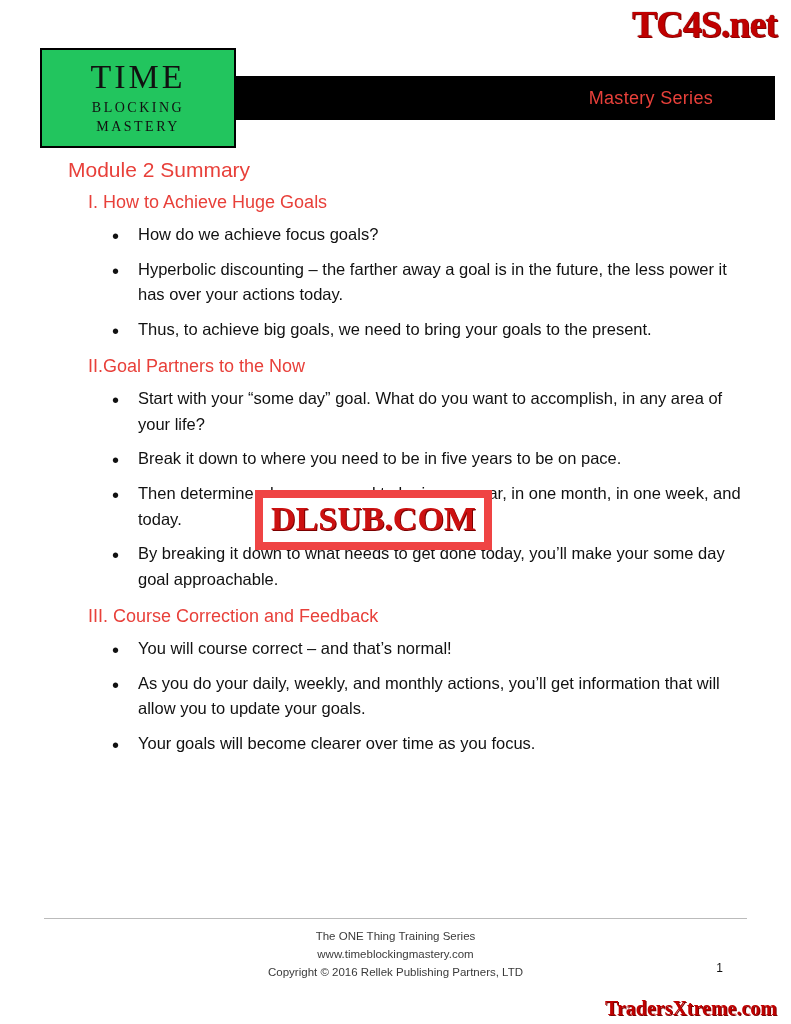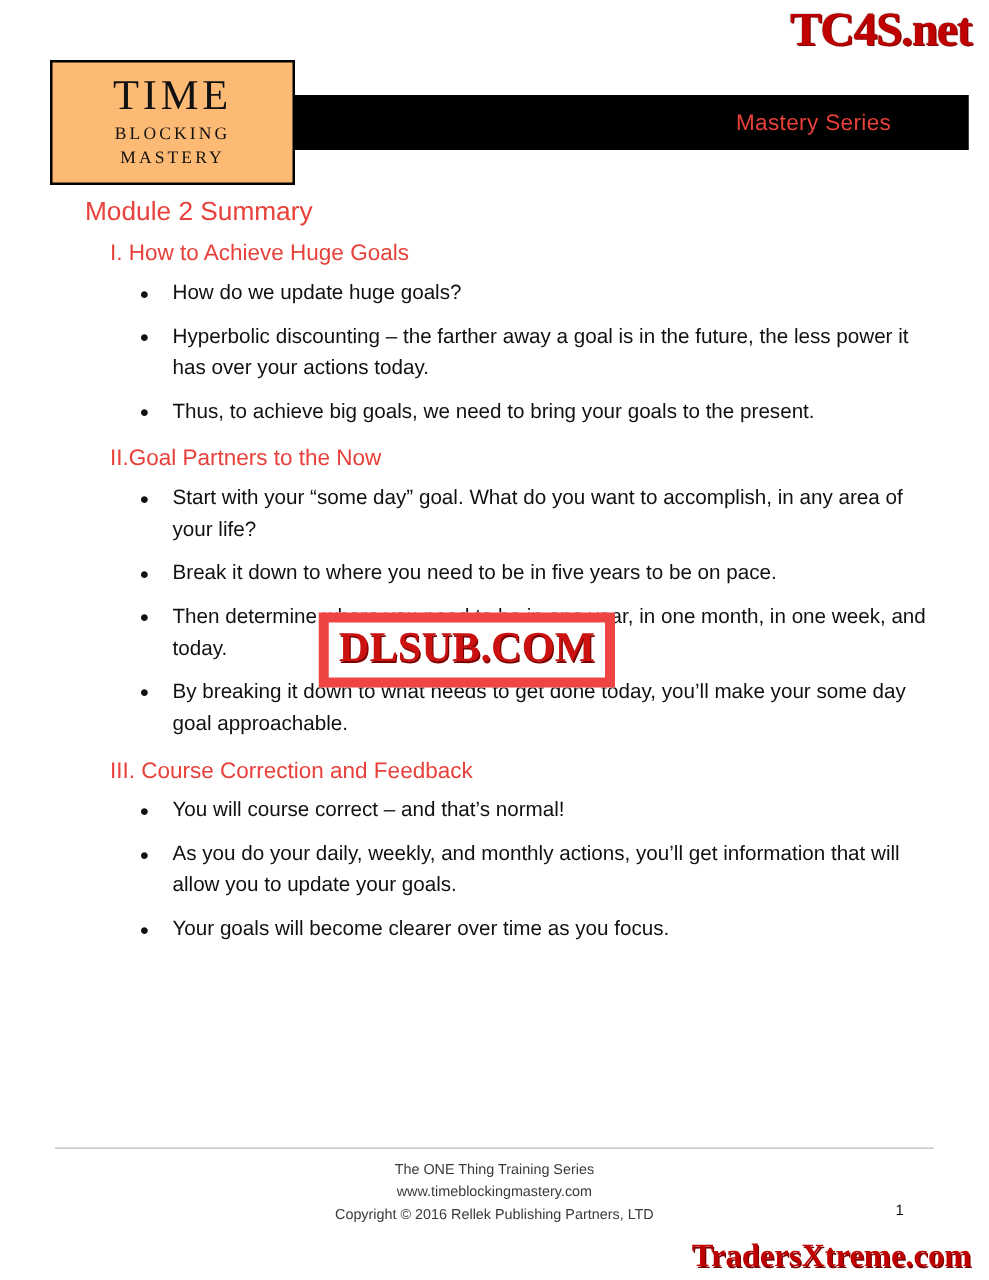--- a/index.html
+++ b/index.html
@@ -48,21 +48,21 @@
   }
 
   
   .logo-box {
     position: absolute;
     top: 48px;
     left: 40px;
     width: 196px;
     height: 100px;
     border: 2px solid #000000;
-    background: #fdba74;
+    background: #22c55e;
     text-align: center;
     z-index: 4;
   }
   .logo-time {
     font-family: "Liberation Serif", serif;
     font-size: 34px;
     letter-spacing: 3px;
     margin-top: 10px;
     line-height: 1;
     color: #111;
@@ -168,21 +168,21 @@
     font-size: 12px;
     color: #111;
   }
 
   
   .bottom-watermark {
     position: absolute;
     right: 14px;
     bottom: 4px;
     font-family: "Liberation Serif", serif;
-    font-size: 26px;
+    font-size: 20px;
     font-weight: bold;
     color: #c00000;
     text-shadow: 1px 1px 0 #7a0000;
   }
 </style>
 </head>
 <body>
 
 <div class="top-watermark">TC4S.net</div>
 
@@ -195,21 +195,21 @@
   <div class="logo-sub1">BLOCKING</div>
   <div class="logo-sub2">MASTERY</div>
 </div>
 
 <div class="doc">
 
   <h1 class="doc-title">Module 2 Summary</h1>
 
   <h2 class="section-heading tight">I. How to Achieve Huge Goals</h2>
   <ul class="bullets">
-    <li>How do we update huge goals?</li>
+    <li>How do we achieve focus goals?</li>
     <li>Hyperbolic discounting – the farther away a goal is in the future, the less power it has over your actions today.</li>
     <li>Thus, to achieve big goals, we need to bring your goals to the present.</li>
   </ul>
 
   <h2 class="section-heading">II.Goal Partners to the Now</h2>
   <ul class="bullets">
     <li>Start with your “some day” goal. What do you want to accomplish, in any area of your life?</li>
     <li>Break it down to where you need to be in five years to be on pace.</li>
     <li>Then determine where you need to be in one year, in one month, in one week, and today.</li>
     <li>By breaking it down to what needs to get done today, you’ll make your some day goal approachable.</li>

